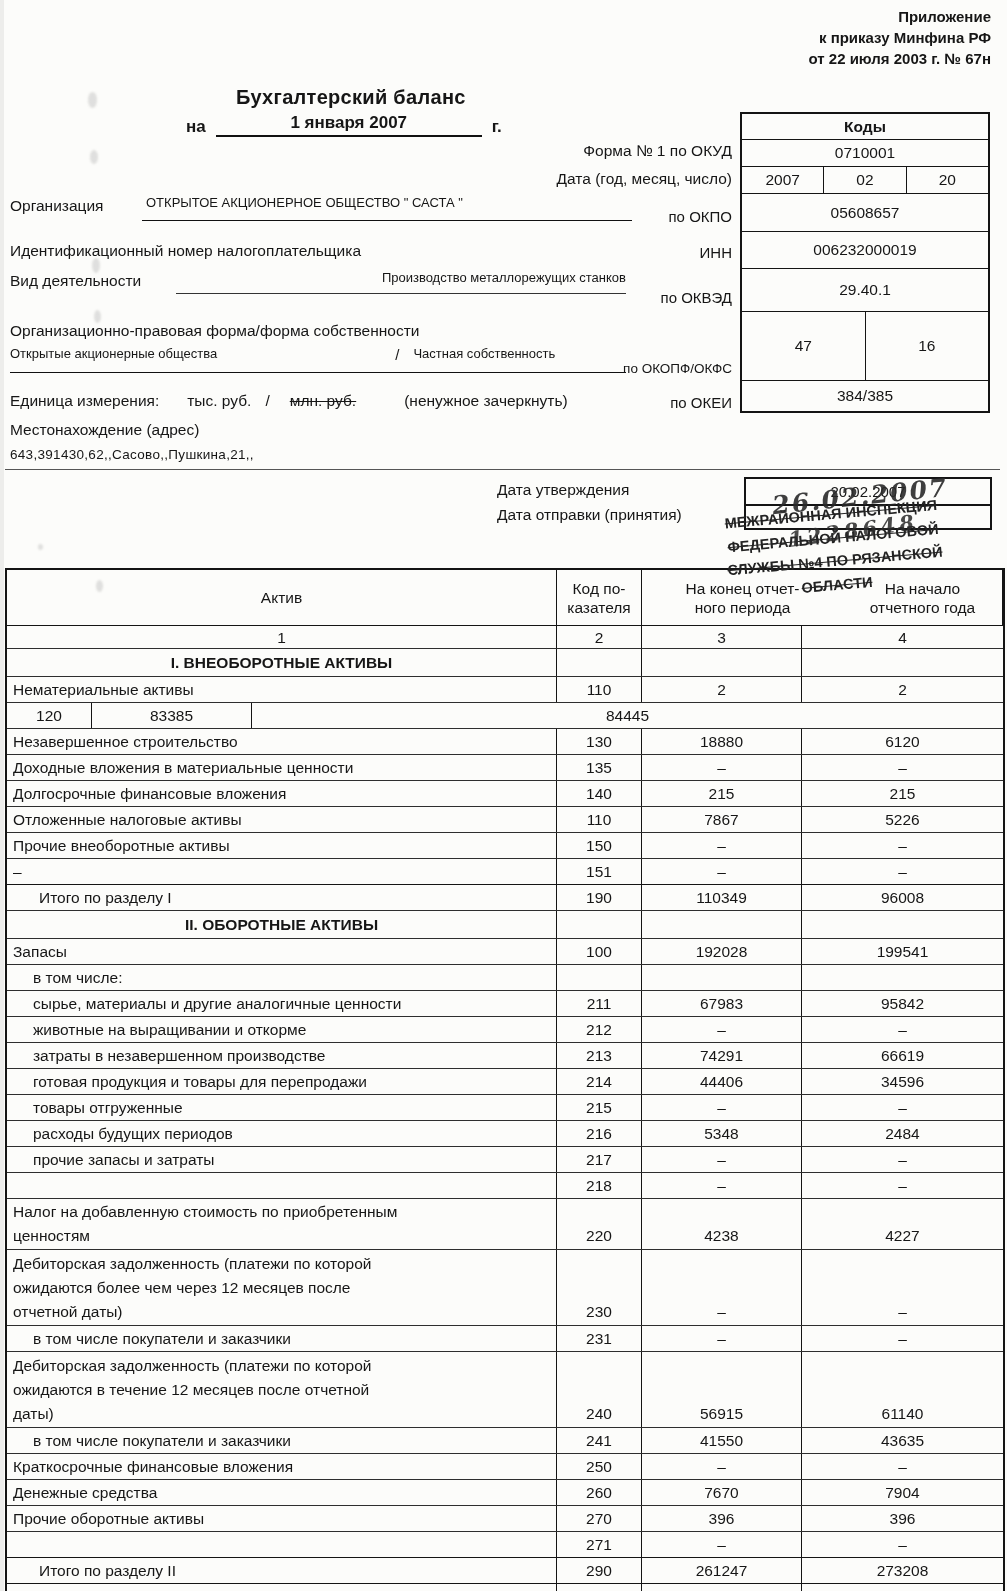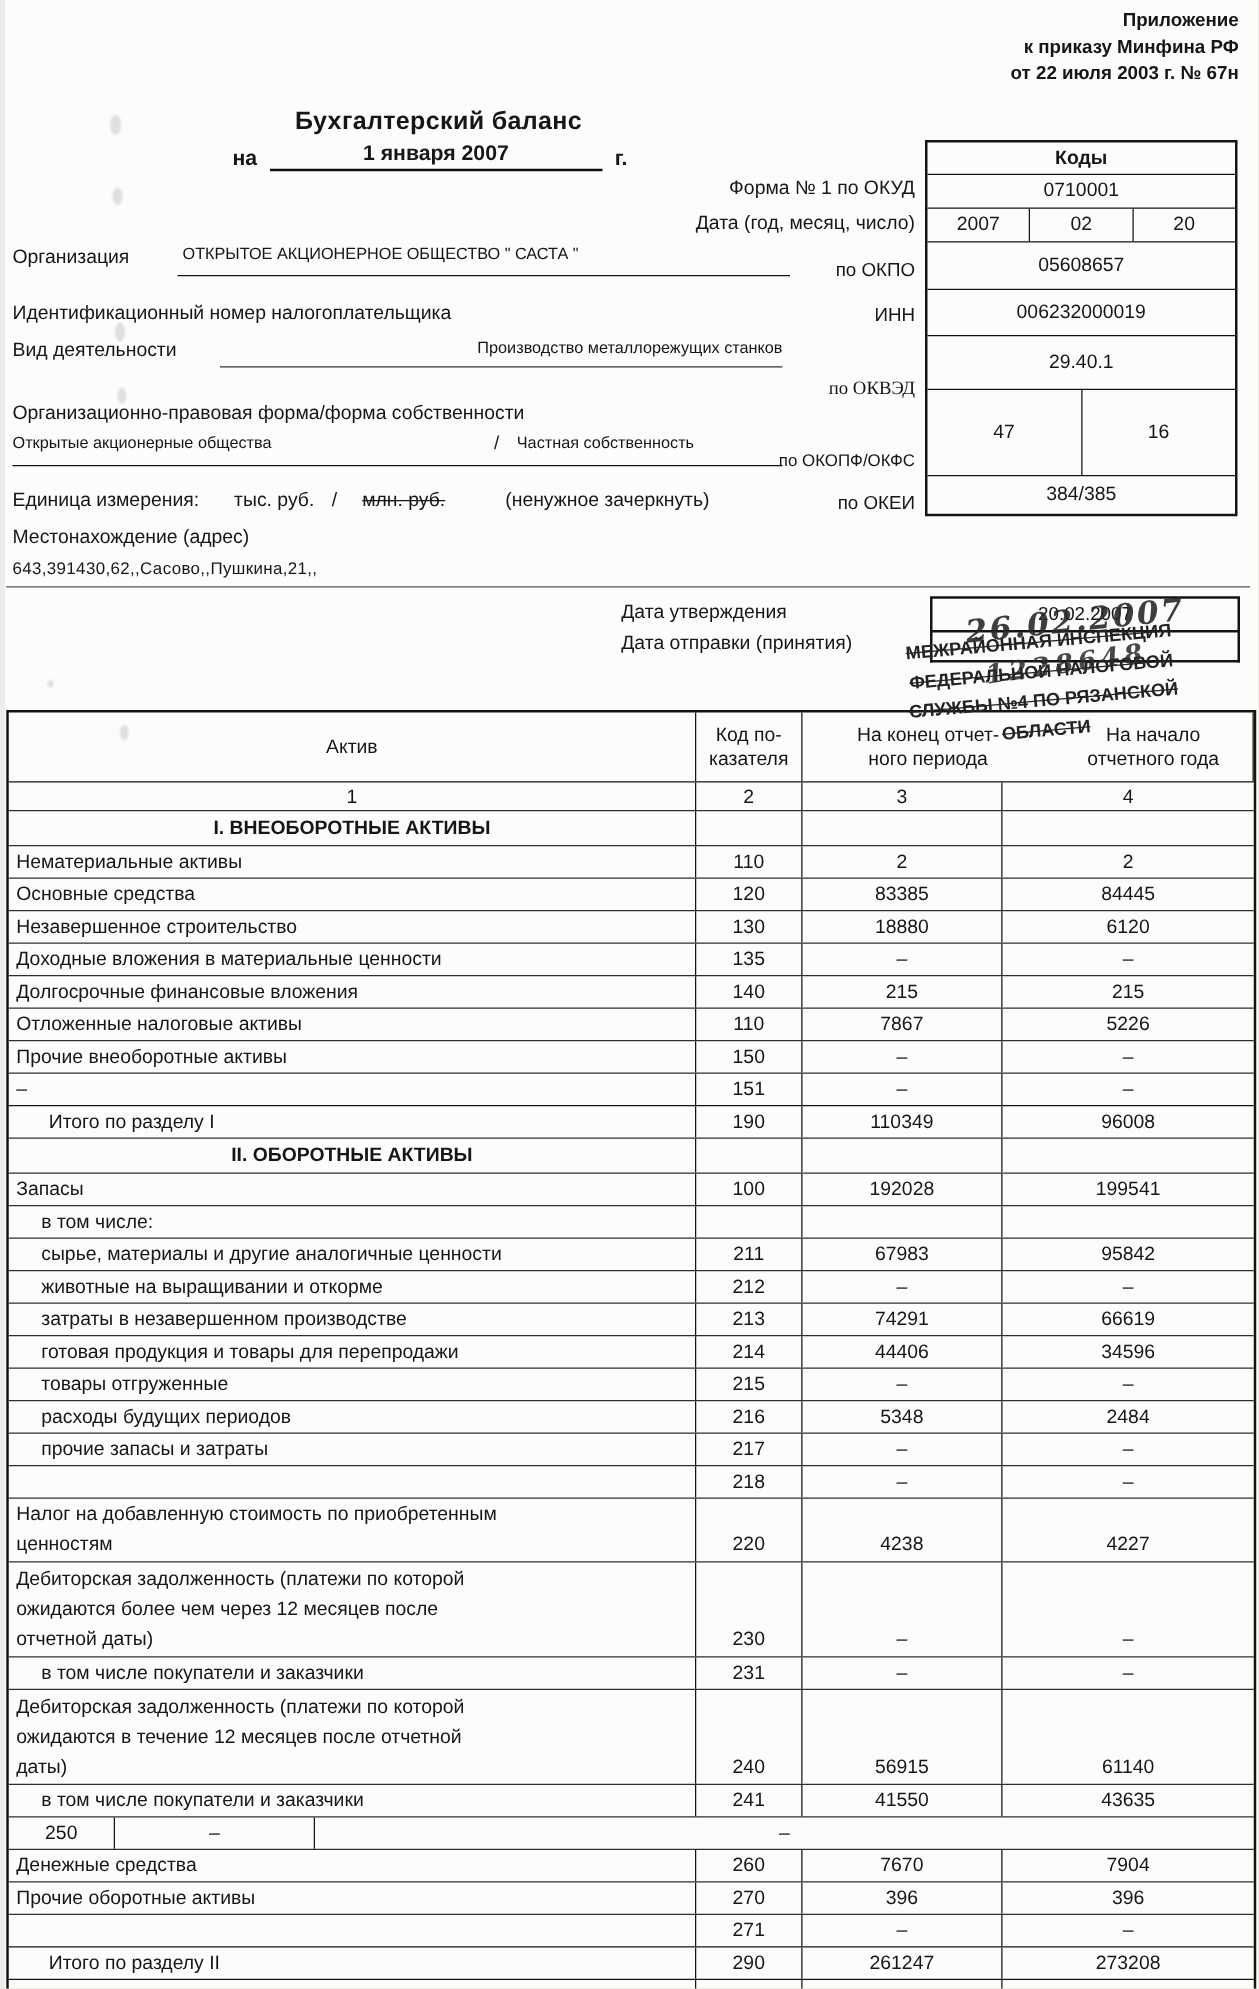--- a/index.html
+++ b/index.html
@@ -109,21 +109,21 @@
 
   <div class="lbl" style="left:10px;top:197px;">Организация</div>
   <div class="org-value">ОТКРЫТОЕ АКЦИОНЕРНОЕ ОБЩЕСТВО " САСТА "</div>
   <div class="rlbl-s" style="top:208px;">по ОКПО</div>
 
   <div class="lbl" style="left:10px;top:242px;">Идентификационный номер налогоплательщика</div>
   <div class="rlbl-s" style="top:244px;">ИНН</div>
 
   <div class="lbl" style="left:10px;top:272px;">Вид деятельности</div>
   <div class="activity-value">Производство металлорежущих станков</div>
-  <div class="rlbl-s" style="top:303px;font-family:Liberation Serif, serif;">по ОКВЭД</div>
+  <div class="rlbl-s" style="top:289px;">по ОКВЭД</div>
 
   <div class="lbl" style="left:10px;top:322px;">Организационно-правовая форма/форма собственности</div>
   <div class="form-values">
     <span>Открытые акционерные общества</span>
     <span class="form-slash">/</span>
     <span>Частная собственность</span>
   </div>
   <div class="rlbl-s" style="top:361px;font-size:13.5px;left:610px;width:122px;">по ОКОПФ/ОКФС</div>
 
   <div class="unit-line">
@@ -178,21 +178,20 @@
           <div class="cell cval"></div>
           <div class="cell cval clast"></div>
         </div>
         <div class="trow" style="min-height: 25px;">
           <div class="cell clabel">Нематериальные активы</div>
           <div class="cell ccode">110</div>
           <div class="cell cval">2</div>
           <div class="cell cval clast">2</div>
         </div>
         <div class="trow" style="min-height: 25px;">
-          <div class="cell clabel">Основные средства</div>
           <div class="cell ccode">120</div>
           <div class="cell cval">83385</div>
           <div class="cell cval clast">84445</div>
         </div>
         <div class="trow" style="min-height: 25px;">
           <div class="cell clabel">Незавершенное строительство</div>
           <div class="cell ccode">130</div>
           <div class="cell cval">18880</div>
           <div class="cell cval clast">6120</div>
         </div>
@@ -327,20 +326,21 @@
           <div class="cell cval">56915</div>
           <div class="cell cval clast">61140</div>
         </div>
         <div class="trow sub" style="min-height: 25px;">
           <div class="cell clabel">в том числе покупатели и заказчики</div>
           <div class="cell ccode">241</div>
           <div class="cell cval">41550</div>
           <div class="cell cval clast">43635</div>
         </div>
         <div class="trow" style="min-height: 25px;">
+          <div class="cell clabel">Краткосрочные финансовые вложения</div>
           <div class="cell ccode">250</div>
           <div class="cell cval">–</div>
           <div class="cell cval clast">–</div>
         </div>
         <div class="trow" style="min-height: 25px;">
           <div class="cell clabel">Денежные средства</div>
           <div class="cell ccode">260</div>
           <div class="cell cval">7670</div>
           <div class="cell cval clast">7904</div>
         </div>

